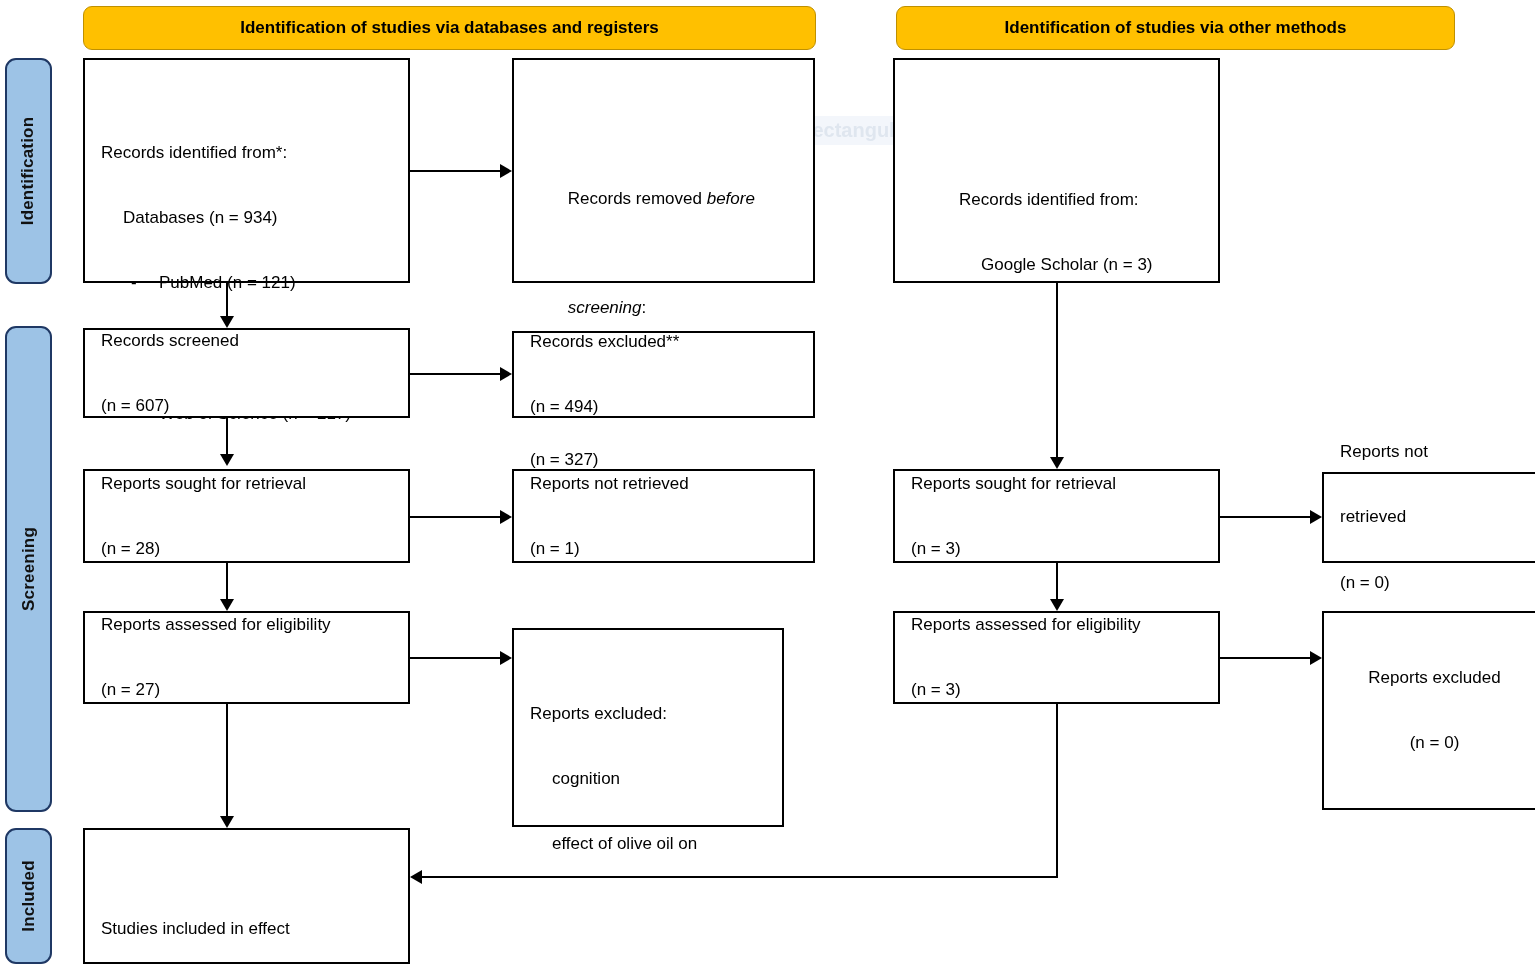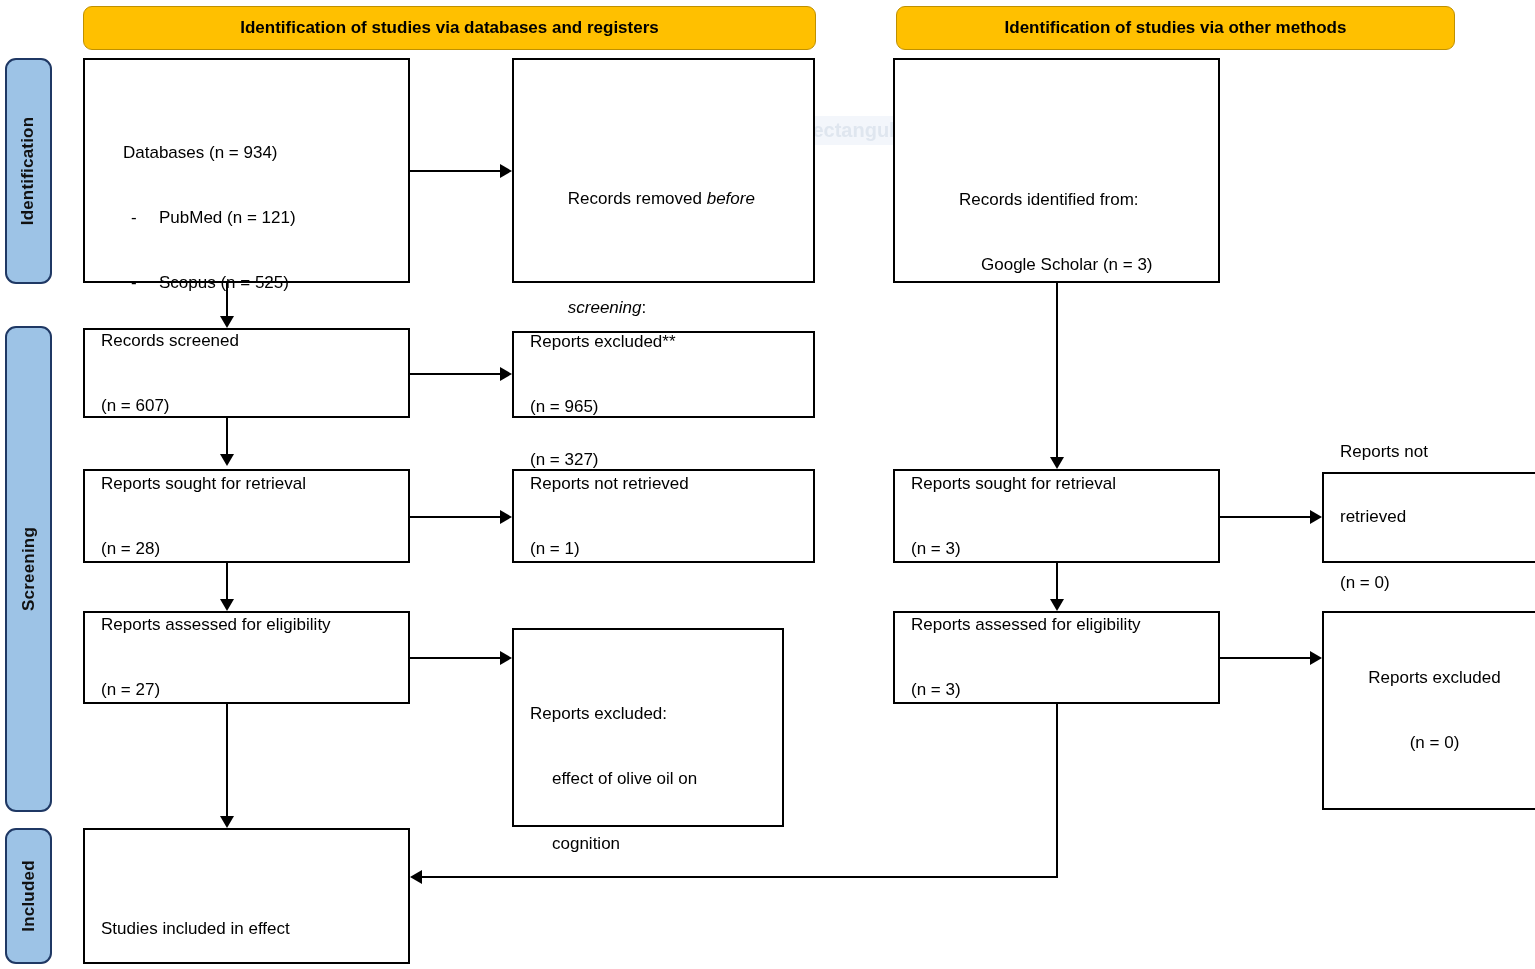--- a/index.html
+++ b/index.html
@@ -150,20 +150,21 @@
   <div class="sidetab" style="left:5px; top:326px; width:47px; height:486px;">
     <span>Screening</span>
   </div>
 
   <div class="sidetab" style="left:5px; top:828px; width:47px; height:136px;">
     <span>Included</span>
   </div>
 
   <div class="box" style="left:83px; top:58px; width:327px; height:225px;">
     <div class="inner" style="top:38px;">
+      <div>Records identified from*:</div>
       <div style="padding-left:22px;">Databases (n = 934)</div>
       <div style="display:flex; padding-left:30px;">
         <span style="width:28px; flex:none;">-</span>
         <span>PubMed (n = 121)</span>
       </div>
       <div style="display:flex; padding-left:30px;">
         <span style="width:28px; flex:none;">-</span>
         <span>Scopus (n = 525)</span>
       </div>
       <div style="display:flex; padding-left:30px;">
@@ -194,22 +195,22 @@
 
   <div class="box vcenter" style="left:83px; top:328px; width:327px; height:90px;">
     <div class="inner">
       <div>Records screened</div>
       <div>(n = 607)</div>
     </div>
   </div>
 
   <div class="box vcenter" style="left:512px; top:331px; width:303px; height:87px;">
     <div class="inner">
-      <div>Reports excluded**</div>
-      <div>(n = 965)</div>
+      <div>Records excluded**</div>
+      <div>(n = 494)</div>
     </div>
   </div>
 
   <div class="hline" style="left:410px; top:373px; width:90px;"></div>
   <div class="arrow-r" style="left:500px; top:367px;"></div>
 
   <div class="vline" style="left:226px; top:418px; height:36px;"></div>
   <div class="arrow-d" style="left:220px; top:454px;"></div>
 
   <div class="box vcenter" style="left:83px; top:469px; width:327px; height:94px;">
@@ -235,22 +236,22 @@
   <div class="box vcenter" style="left:83px; top:611px; width:327px; height:93px;">
     <div class="inner">
       <div>Reports assessed for eligibility</div>
       <div>(n = 27)</div>
     </div>
   </div>
 
   <div class="box" style="left:512px; top:628px; width:272px; height:199px;">
     <div class="inner" style="top:29px;">
       <div>Reports excluded:</div>
+      <div style="padding-left:22px;">cognition</div>
       <div style="padding-left:22px;">effect of olive oil on</div>
-      <div style="padding-left:22px;">cognition</div>
       
     </div>
   </div>
 
   <div class="hline" style="left:410px; top:657px; width:90px;"></div>
   <div class="arrow-r" style="left:500px; top:651px;"></div>
 
   <div class="vline" style="left:226px; top:704px; height:112px;"></div>
   <div class="arrow-d" style="left:220px; top:816px;"></div>
 

